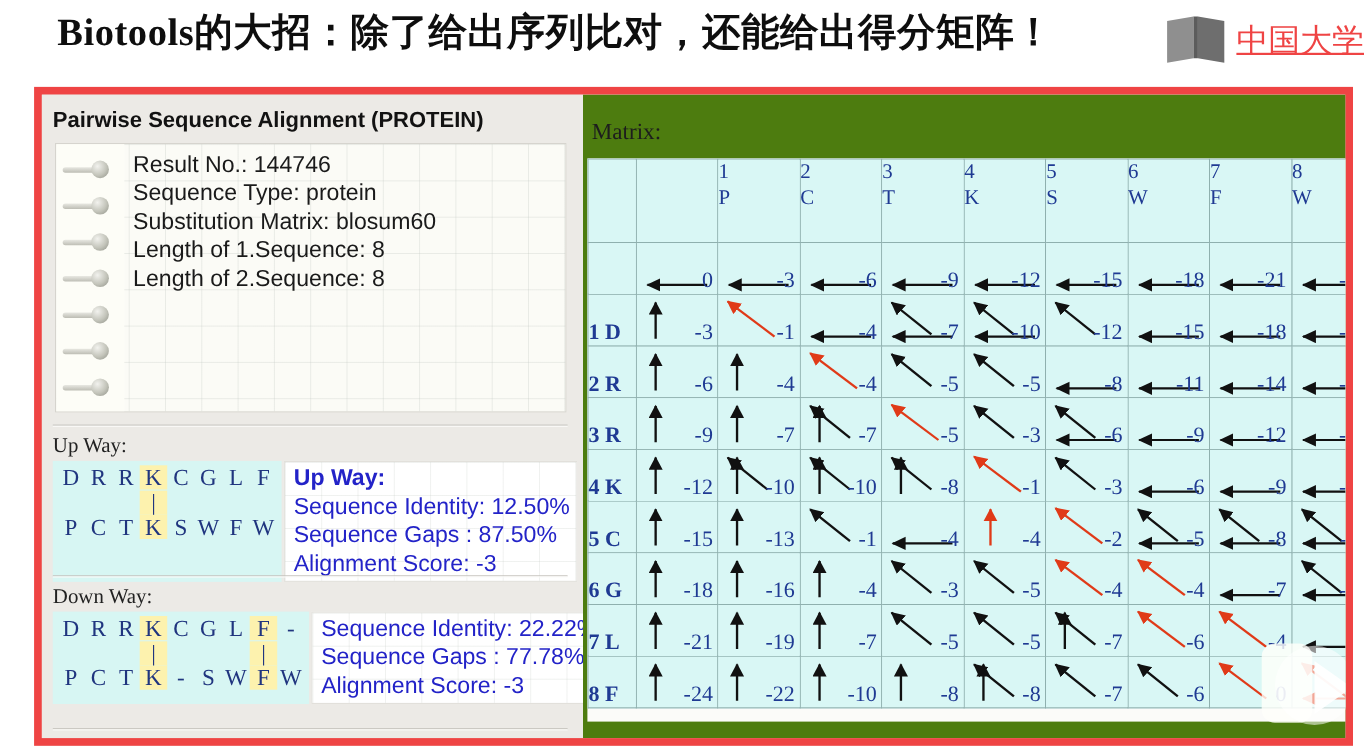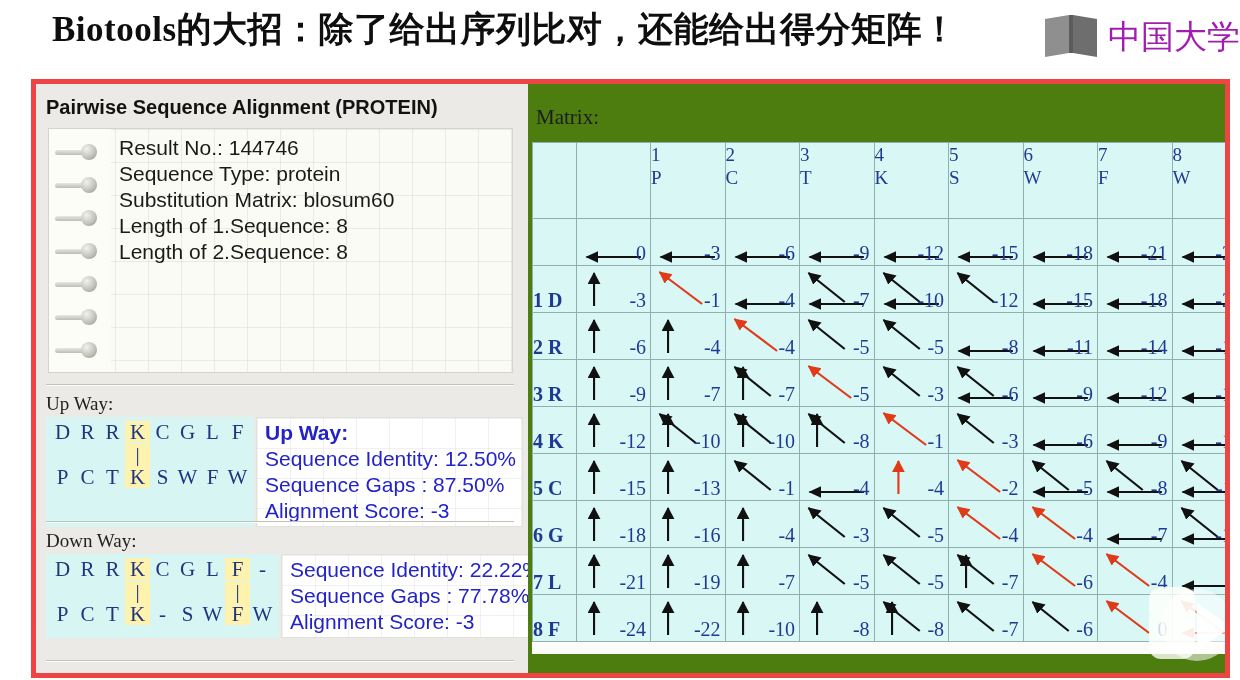--- a/index.html
+++ b/index.html
@@ -20,28 +20,28 @@
     font-size:35px;font-weight:700;color:#0e0e0e;
     letter-spacing:0.5px;white-space:nowrap;
   }
   #brand-logo{
     position:absolute;right:0px;top:10px;height:54px;
     display:flex;align-items:center;gap:7px;
   }
   .book-mark{display:block;}
   #brand-text{
     font-family:"DejaVu Sans", sans-serif;
-    font-size:33px;color:#a21caf;white-space:nowrap;letter-spacing:0px;
+    font-size:29px;color:#ef4444;white-space:nowrap;letter-spacing:0px;text-decoration:underline;
   }
 
   
   #app-window{
     position:absolute;left:31px;top:79px;width:1199px;height:599px;
     background:#eceae6;
-    border:5px solid #ef4444;
+    border:7px solid #ef4444;
     box-sizing:border-box;
     overflow:hidden;
   }
 
   
   #left-pane{
     position:absolute;left:0px;top:0px;width:492px;height:597px;
     background:#eceae6;
   }
   #panel-title{

